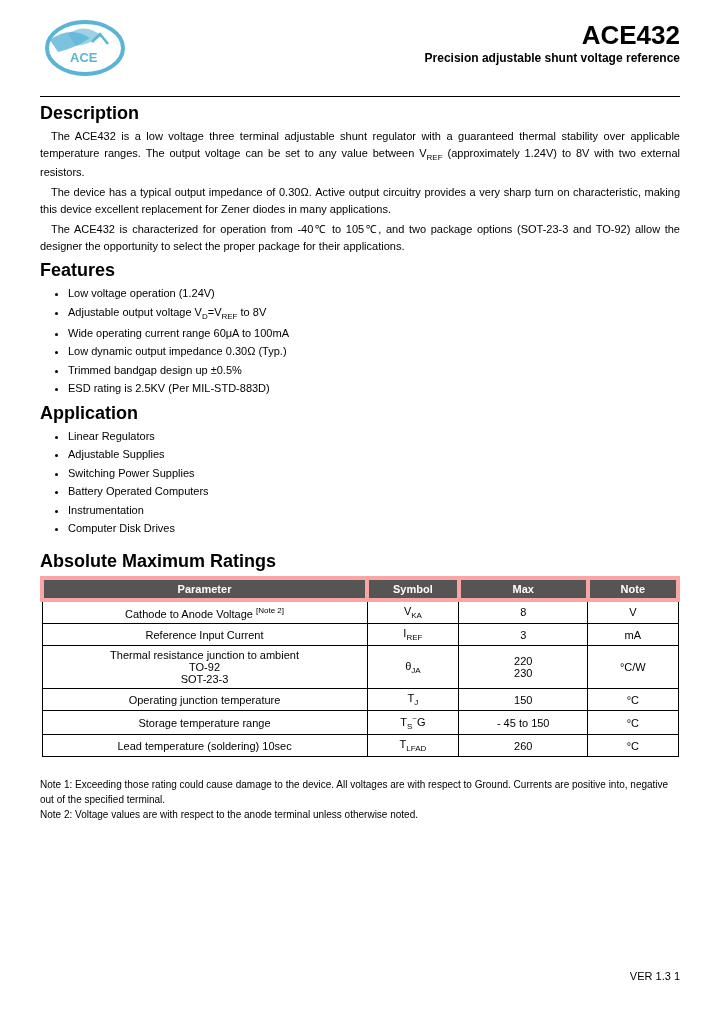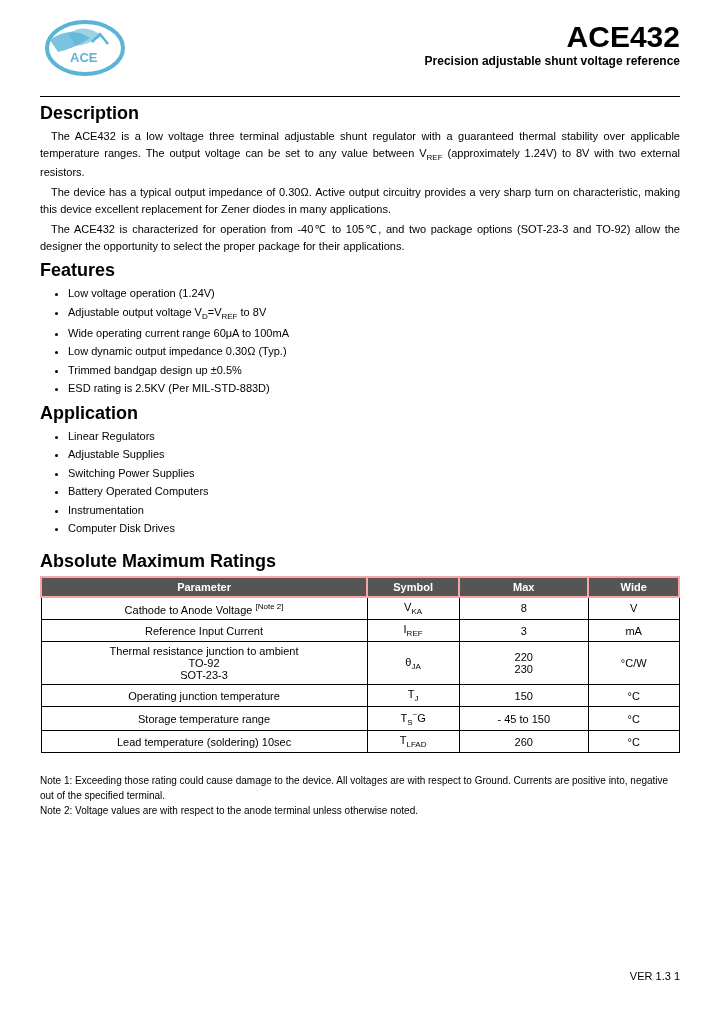--- a/index.html
+++ b/index.html
@@ -24,21 +24,21 @@
       height: 60px;
     }
     .logo-svg {
       width: 90px;
       height: 60px;
     }
     .title-area {
       text-align: right;
     }
     .chip-title {
-      font-size: 30px;
+      font-size: 26px;
       font-weight: bold;
       color: #000;
     }
     .chip-subtitle {
       font-size: 12px;
       font-weight: bold;
       color: #000;
     }
     .section-title {
       font-size: 18px;
@@ -70,21 +70,21 @@
       margin-top: 14px;
     }
     .abs-table {
       width: 100%;
       border-collapse: collapse;
       font-size: 11px;
     }
     .abs-table th {
       background: #555;
       color: #fff;
-      border: 2px solid #fca5a5;
+      border: 4px solid #fca5a5;
       padding: 3px 6px;
       text-align: center;
       font-weight: bold;
     }
     .abs-table td {
       border: 1px solid #000;
       padding: 3px 18px;
       text-align: center;
       vertical-align: middle;
     }
@@ -164,21 +164,21 @@
 </ul>
 
 <div class="table-section">
   <div class="section-title">Absolute Maximum Ratings</div>
   <table class="abs-table">
     <thead>
       <tr>
         <th>Parameter</th>
         <th>Symbol</th>
         <th>Max</th>
-        <th>Wide</th>
+        <th>Note</th>
       </tr>
     </thead>
     <tbody>
       <tr>
         <td class="param-col">Cathode to Anode Voltage <sup>[Note 2]</sup></td>
         <td>V<sub>KA</sub></td>
         <td>8</td>
         <td>V</td>
       </tr>
       <tr>

